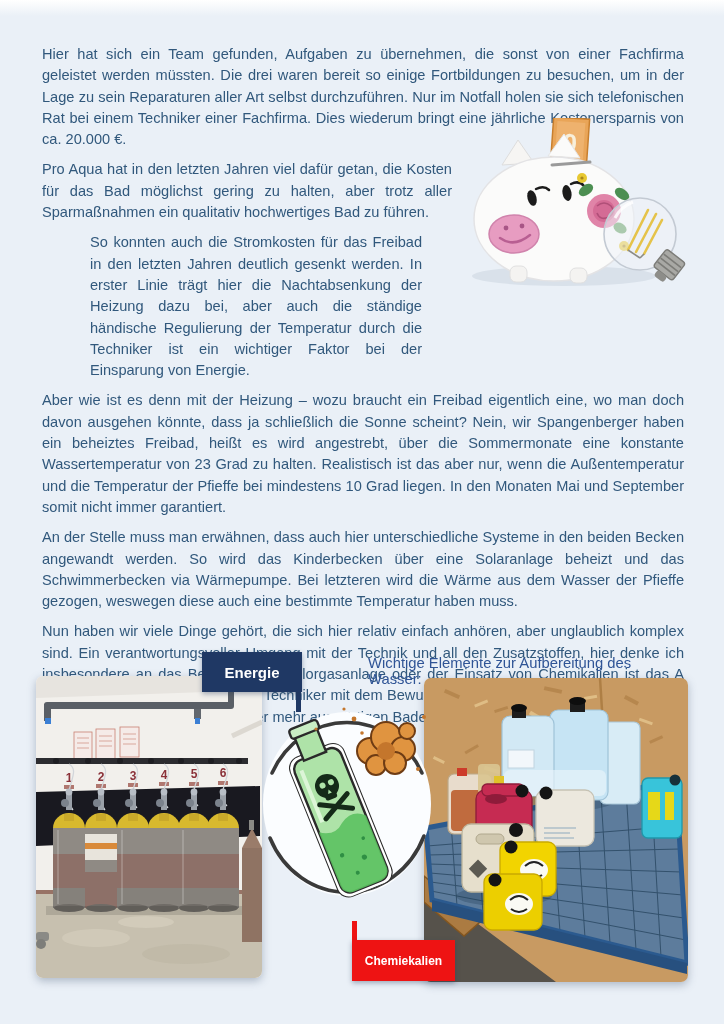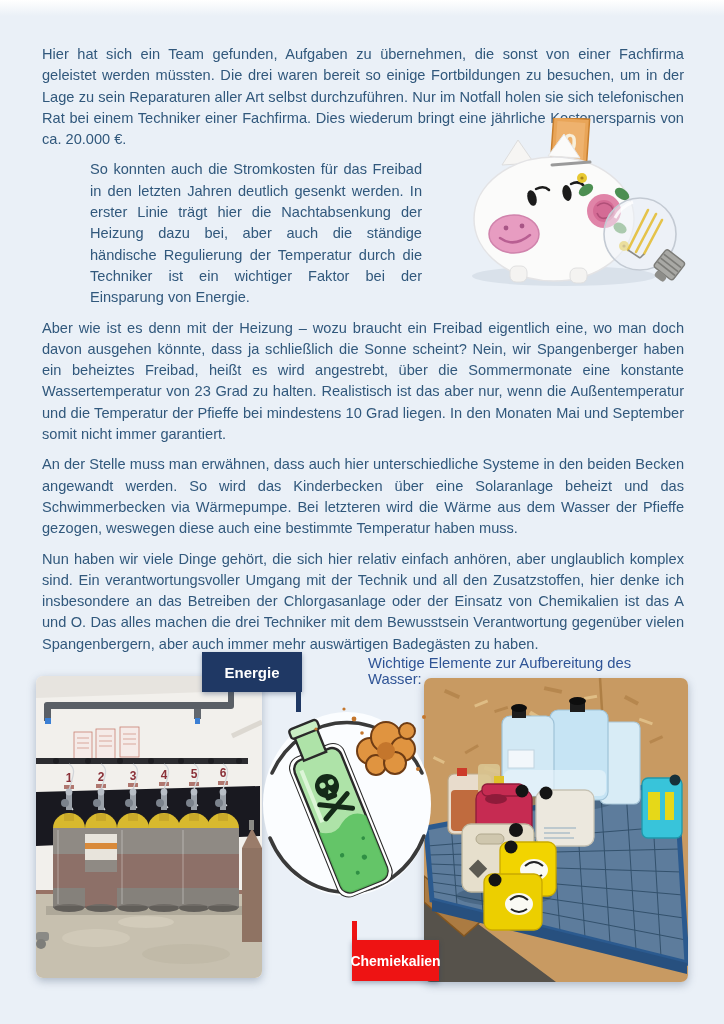--- a/index.html
+++ b/index.html
@@ -32,37 +32,38 @@
   .photo-right{left:424px;top:38px;width:264px;height:304px;}
 
   .circle-illus{position:absolute;left:258px;top:63px;width:178px;height:207px;}
 
   .callout{
     position:absolute;display:flex;align-items:center;justify-content:center;
     color:#ffffff;font-weight:bold;font-size:15px;
     box-shadow:0 2px 5px rgba(40,60,90,.4);
   }
   .callout-chlorgas{left:202px;top:12px;width:100px;height:40px;background:#1f3864;}
-  .callout-chemiekalien{left:352px;top:300px;width:87px;height:41px;background:#ee1313;font-size:14px;}
+  .callout-chemiekalien{left:352px;top:300px;width:103px;height:41px;background:#ee1313;font-size:12px;}
   .stem{position:absolute;width:5px;}
   .stem-chlorgas{left:296px;top:52px;height:20px;background:#1f3864;}
   .stem-chemiekalien{left:352px;top:281px;height:19px;background:#ee1313;}
 
   .section-heading{
     position:absolute;left:368px;top:15px;width:305px;
     color:#2f5496;font-weight:normal;font-size:14.8px;
   }
 </style>
 </head>
 <body>
 
 <div class="page">
 
   <div class="content">
     <p>Hier hat sich ein Team gefunden, Aufgaben zu übernehmen, die sonst von einer Fachfirma geleistet werden müssten. Die drei waren bereit so einige Fortbildungen zu besuchen, um in der Lage zu sein Reparaturen aller Art selbst durchzuführen. Nur im Notfall holen sie sich telefonischen Rat bei einem Techniker einer Fachfirma. Dies wiederum bringt eine jährliche Kostenersparnis von ca. 20.000 €.</p>
+    <p class="wrap-a">Pro Aqua hat in den letzten Jahren viel dafür getan, die Kosten für das Bad möglichst gering zu halten, aber trotz aller Sparmaßnahmen ein qualitativ hochwertiges Bad zu führen.</p>
     <p class="wrap-b">So konnten auch die Stromkosten für das Freibad in den letzten Jahren deutlich gesenkt werden. In erster Linie trägt hier die Nachtabsenkung der Heizung dazu bei, aber auch die ständige händische Regulierung der Temperatur durch die Techniker ist ein wichtiger Faktor bei der Einsparung von Energie.</p>
     <p>Aber wie ist es denn mit der Heizung – wozu braucht ein Freibad eigentlich eine, wo man doch davon ausgehen könnte, dass ja schließlich die Sonne scheint? Nein, wir Spangenberger haben ein beheiztes Freibad, heißt es wird angestrebt, über die Sommermonate eine konstante Wassertemperatur von 23 Grad zu halten. Realistisch ist das aber nur, wenn die Außentemperatur und die Temperatur der Pfieffe bei mindestens 10 Grad liegen. In den Monaten Mai und September somit nicht immer garantiert.</p>
     <p>An der Stelle muss man erwähnen, dass auch hier unterschiedliche Systeme in den beiden Becken angewandt werden. So wird das Kinderbecken über eine Solaranlage beheizt und das Schwimmerbecken via Wärmepumpe. Bei letzteren wird die Wärme aus dem Wasser der Pfieffe gezogen, weswegen diese auch eine bestimmte Temperatur haben muss.</p>
     <p>Nun haben wir viele Dinge gehört, die sich hier relativ einfach anhören, aber unglaublich komplex sind. Ein verantwortungsvoller Umgang mit der Technik und all den Zusatzstoffen, hier denke ich insbesondere an das Betreiben der Chlorgasanlage oder der Einsatz von Chemikalien ist das A und O. Das alles machen die drei Techniker mit dem Bewusstsein Verantwortung gegenüber vielen Spangenbergern, aber auch immer mehr auswärtigen Badegästen zu haben.</p>
   </div>
 
   <div class="piggy-wrap">
     <svg width="244" height="176" viewBox="0 0 244 176">
       <ellipse cx="112" cy="158" rx="92" ry="10" fill="#d9e1ea"></ellipse>
 

